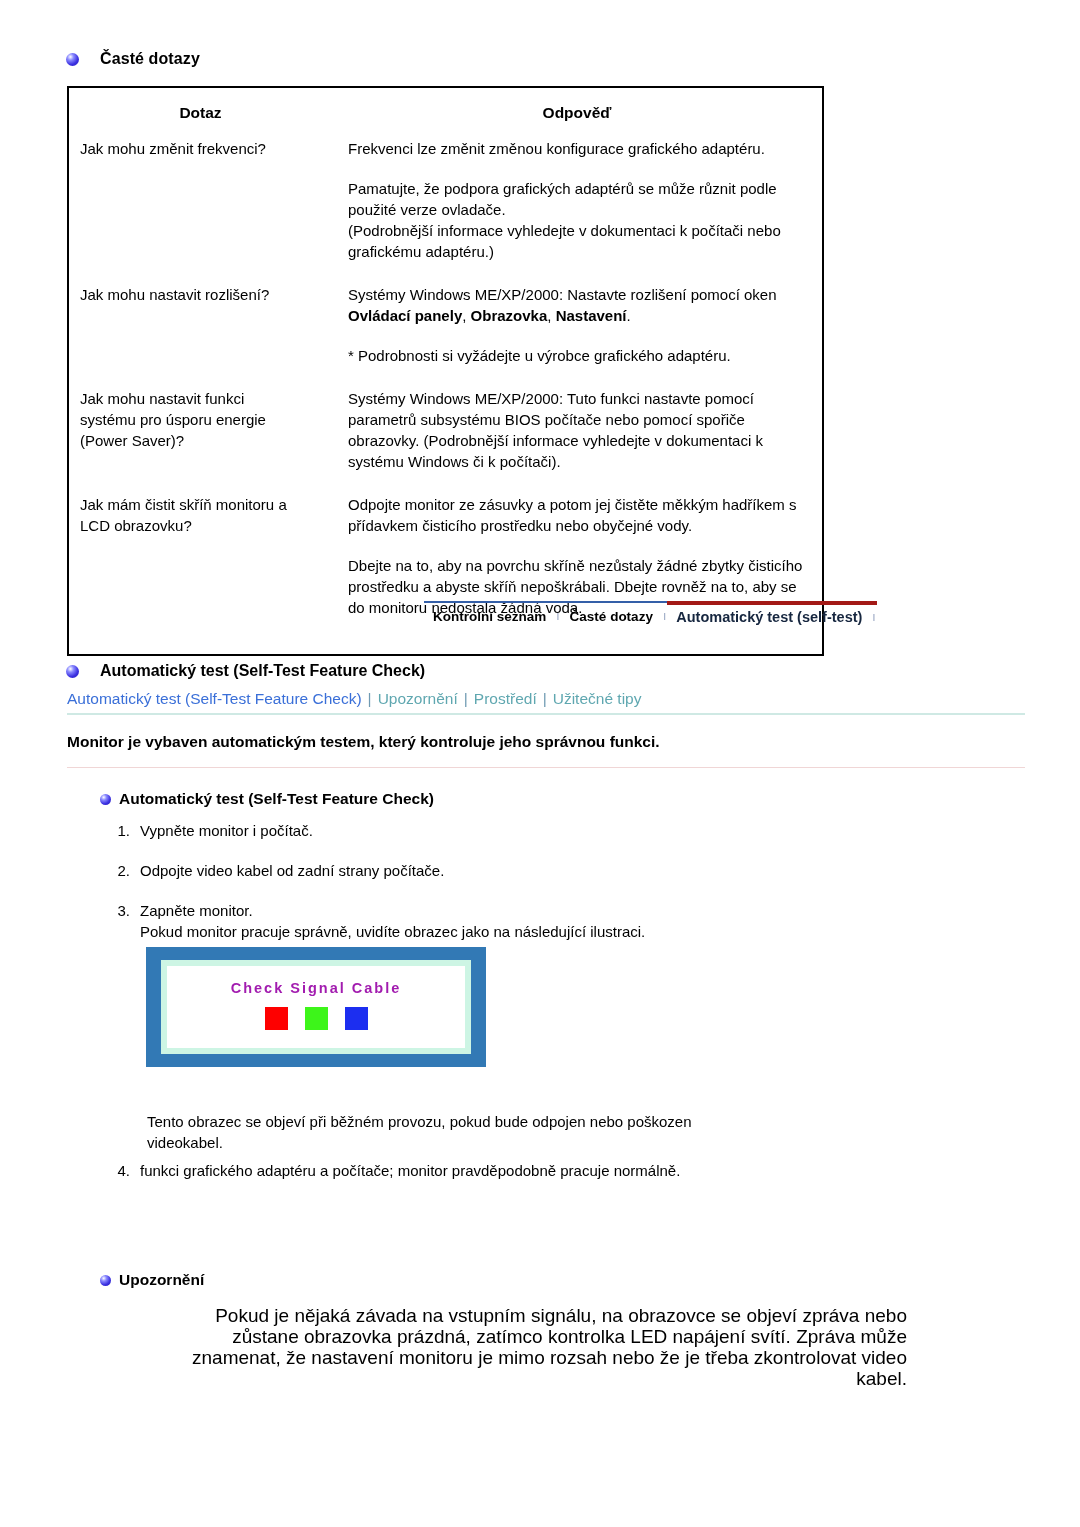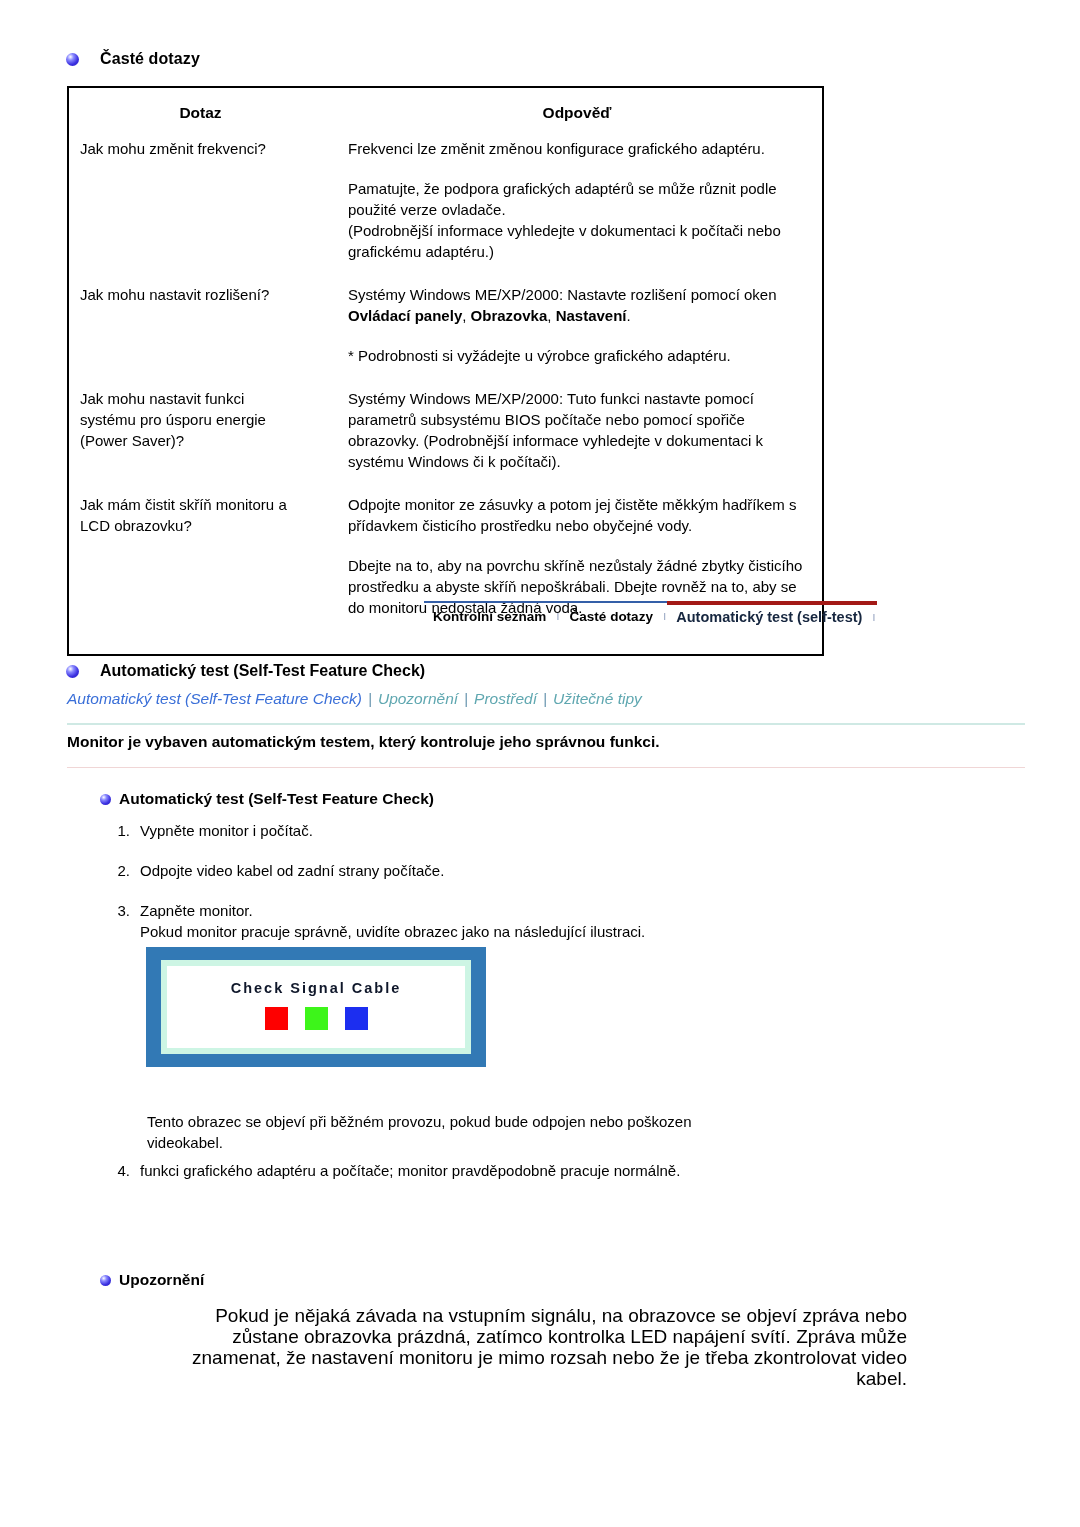--- a/index.html
+++ b/index.html
@@ -141,23 +141,22 @@
     font-weight: bold;
   }
 
   .linkbar {
     position: absolute;
     left: 67px;
     top: 690px;
     width: 958px;
     font-size: 15.5px;
     border-bottom: 2px solid #cfe9e4;
-    padding-bottom: 15px;
+    padding-bottom: 5px;
     white-space: nowrap;
-    font-style: italic;
   }
   .linkbar a {
     text-decoration: none;
   }
   .lk-blue { color: #3a6fd8; }
   .lk-teal { color: #5fa7b0; }
   .lk-sep  { color: #6f9ab3; padding: 0 6px; }
 
   .intro-line {
     position: absolute;
@@ -235,21 +234,21 @@
     height: 100%;
     background: #ffffff;
     box-sizing: border-box;
     display: flex;
     flex-direction: column;
     align-items: center;
     justify-content: flex-start;
     padding-top: 14px;
   }
   .monitor .msg {
-    color: #0f172a;
+    color: #a21caf;
     font-size: 14.5px;
     font-weight: bold;
     letter-spacing: 2px;
   }
   .monitor .bars {
     display: flex;
     gap: 17px;
     margin-top: 11px;
   }
   .monitor .bar {

